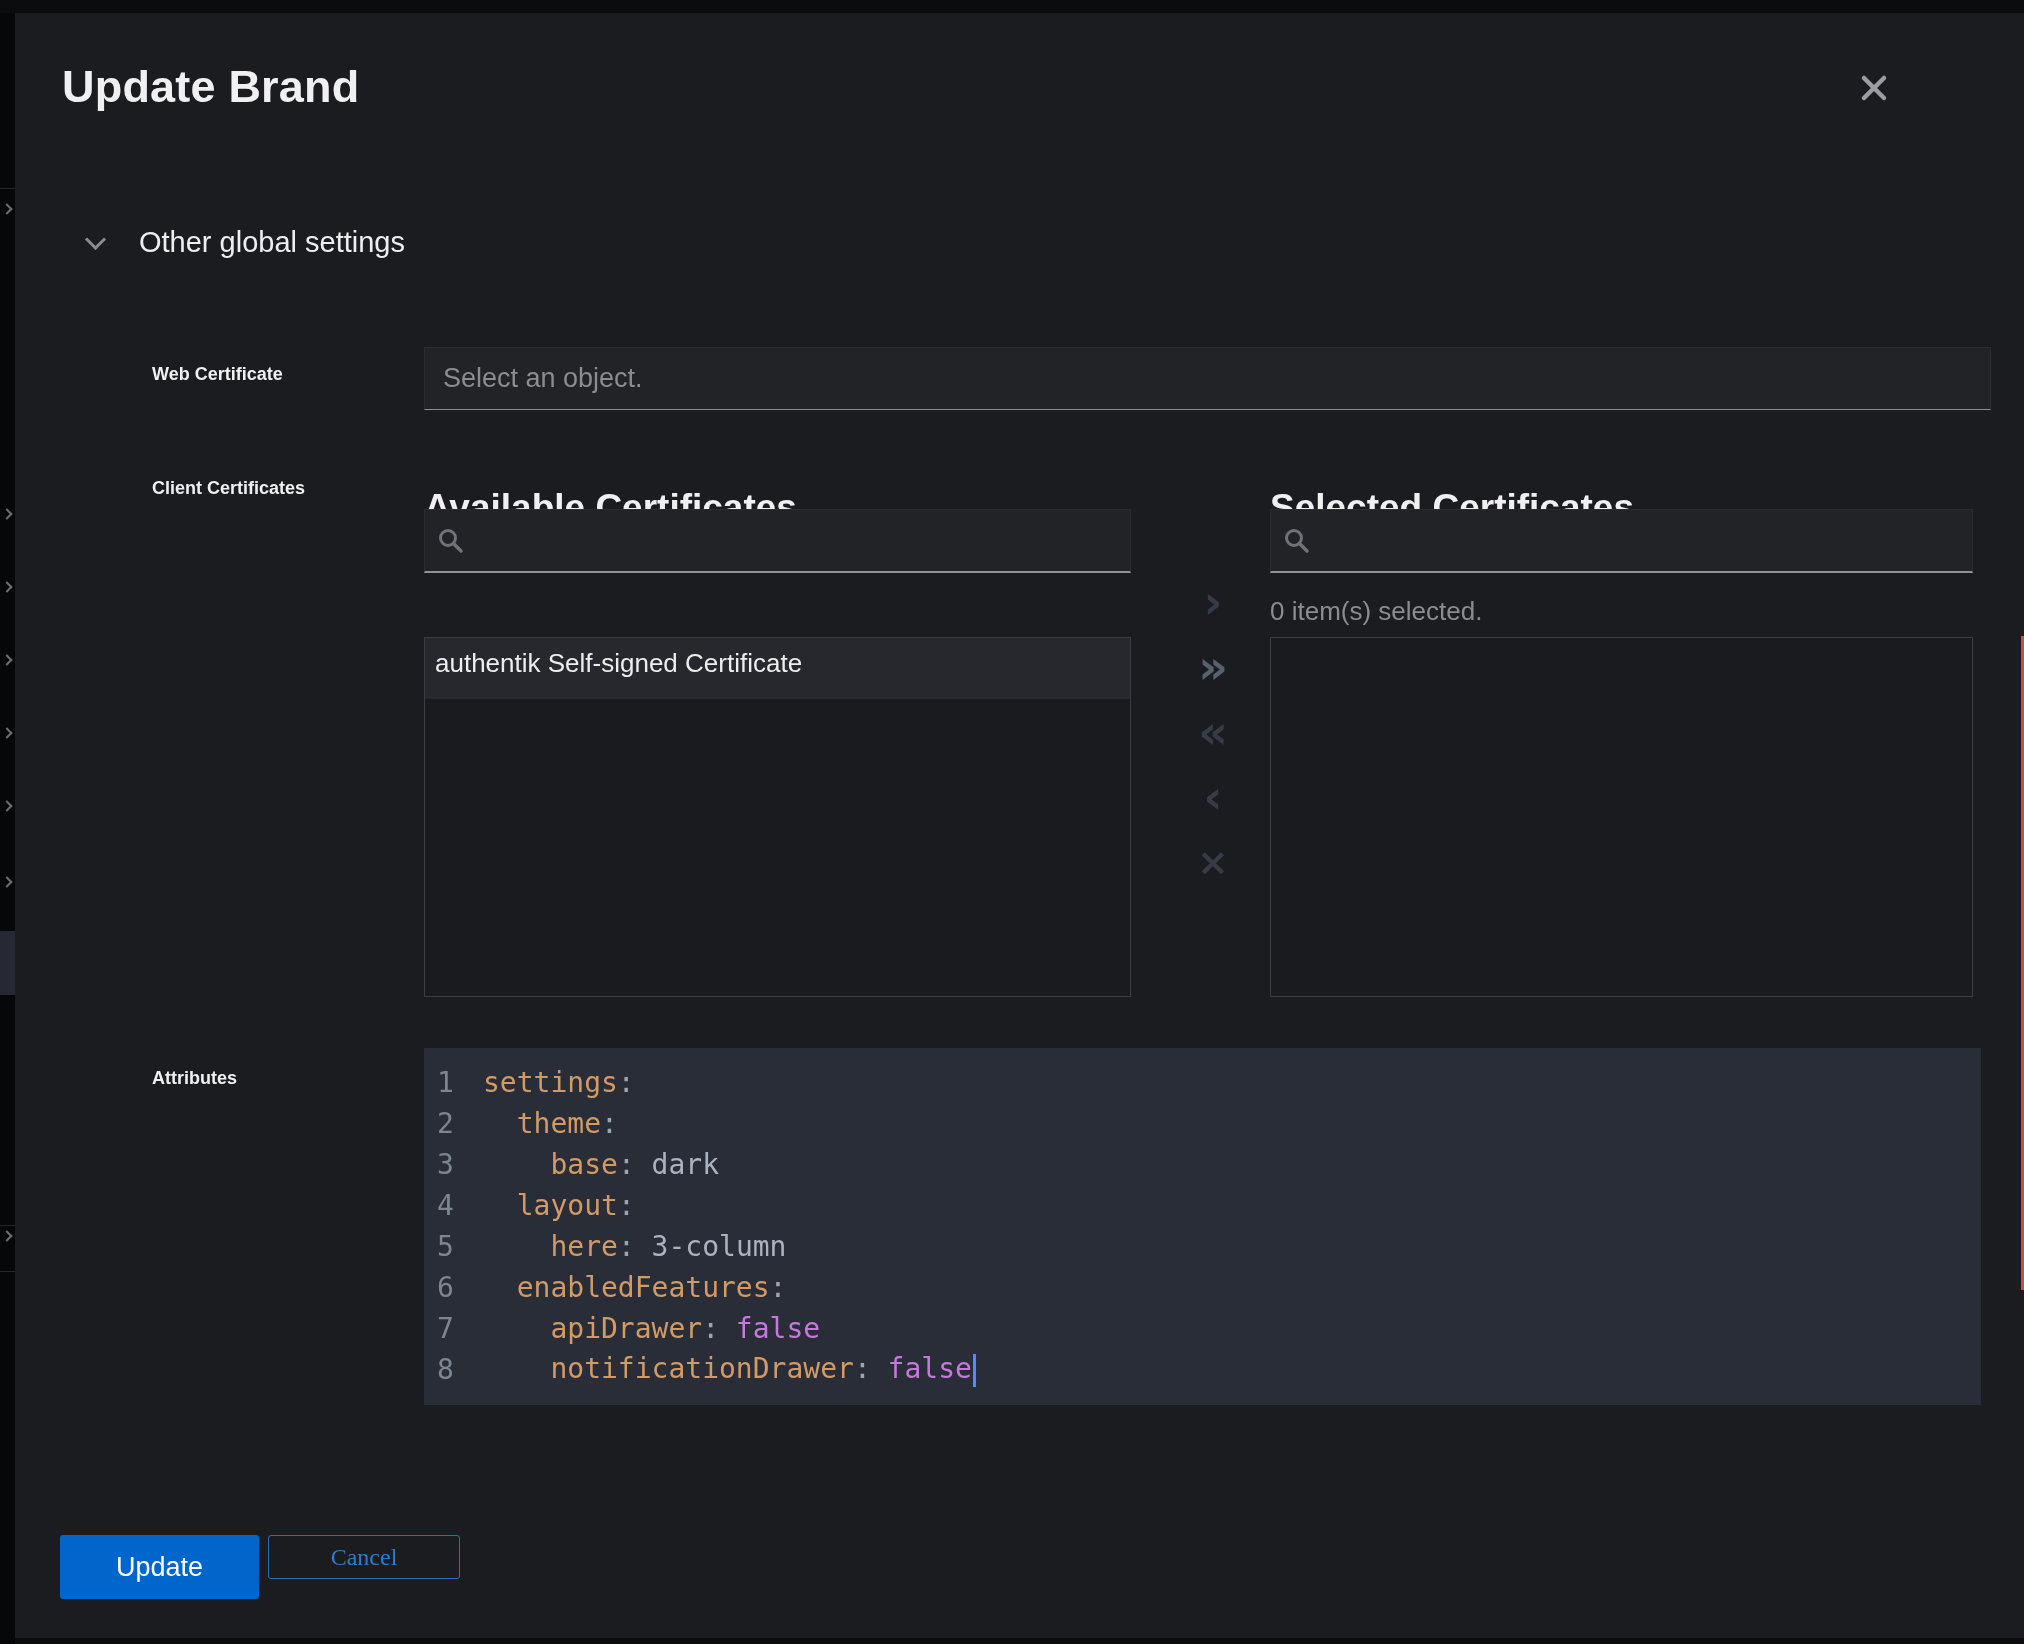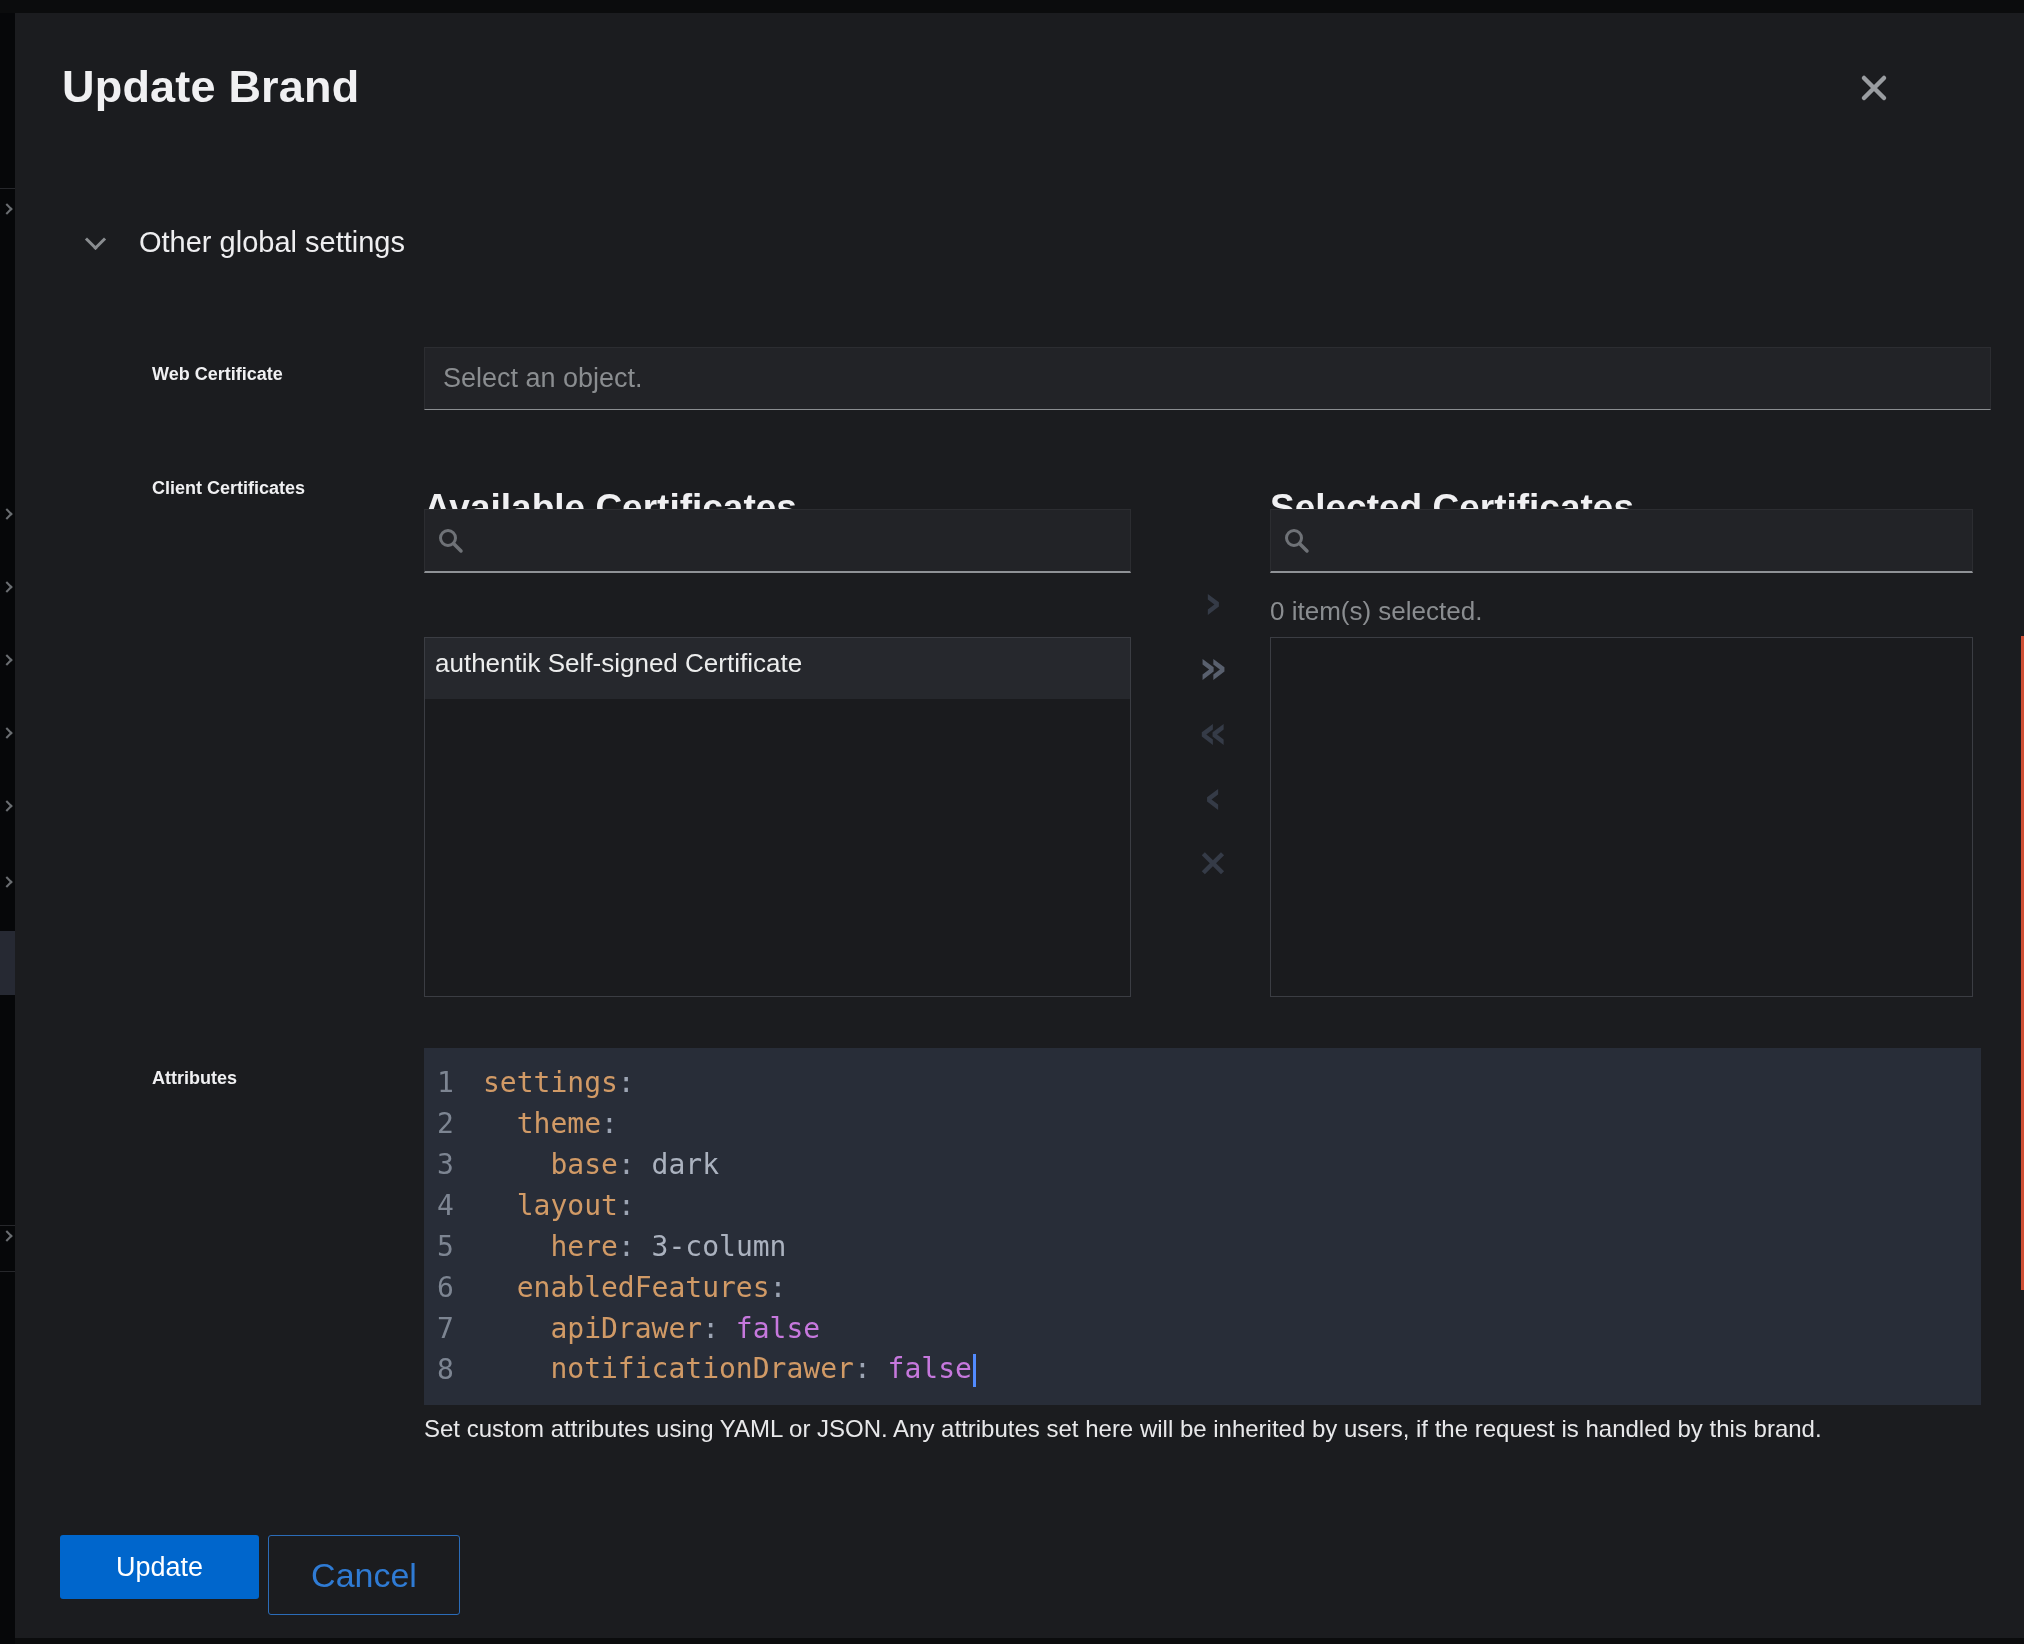--- a/index.html
+++ b/index.html
@@ -76,21 +76,21 @@
   .lc .k{color:var(--key);}
   .lc .p{color:var(--punct);}
   .lc .v{color:var(--val);}
   .lc .b{color:var(--bool);}
   .caret{display:inline-block;width:3px;height:33px;background:var(--caret);vertical-align:middle;margin-left:1px;}
 
   .help-text{position:absolute;left:409px;top:1402px;font-size:24px;color:#e8e8ea;white-space:nowrap;}
 
   
   .btn-primary{position:absolute;left:45px;top:1522px;width:199px;height:64px;background:var(--accent);color:#fff;border:none;border-radius:3px;font-size:27px;font-family:"Liberation Sans",sans-serif;cursor:pointer;}
-  .btn-secondary{position:absolute;left:253px;top:1522px;width:192px;height:80px;background:transparent;color:var(--cancel-text);border:1px solid var(--cancel-border);border-radius:3px;font-size:34px;font-family:Liberation Sans, sans-serif;cursor:pointer;}
+  .btn-secondary{position:absolute;left:253px;top:1522px;width:192px;height:44px;background:transparent;color:var(--cancel-text);border:1px solid var(--cancel-border);border-radius:3px;font-size:24px;font-family:Liberation Serif, serif;cursor:pointer;}
 
   .red-strip{position:absolute;right:0;top:636px;width:3px;height:654px;background:var(--red-strip);}
 
   .search-icon svg{display:block;}
 </style>
 </head>
 <body>
 
 <div class="stage">
 
@@ -206,21 +206,20 @@
           <div class="cl">
             <span class="ln">7</span>
             <span class="lc"><span class="p">    </span><span class="k">apiDrawer</span><span class="p">:</span><span class="b"> false</span></span>
           </div>
           <div class="cl">
             <span class="ln">8</span>
             <span class="lc"><span class="p">    </span><span class="k">notificationDrawer</span><span class="p">:</span><span class="b"> false</span><span class="caret"></span></span>
           </div>
         </div>
     </div>
-    <p class="help-text">Set custom attributes using YAML or JSON. Any attributes set here will be inherited by users, if the request is handled by this brand.</p>
 
     <button class="btn-primary">Update</button>
     <button class="btn-secondary">Cancel</button>
 
   </div>
 
   <div class="red-strip"></div>
 
 </div>
 

